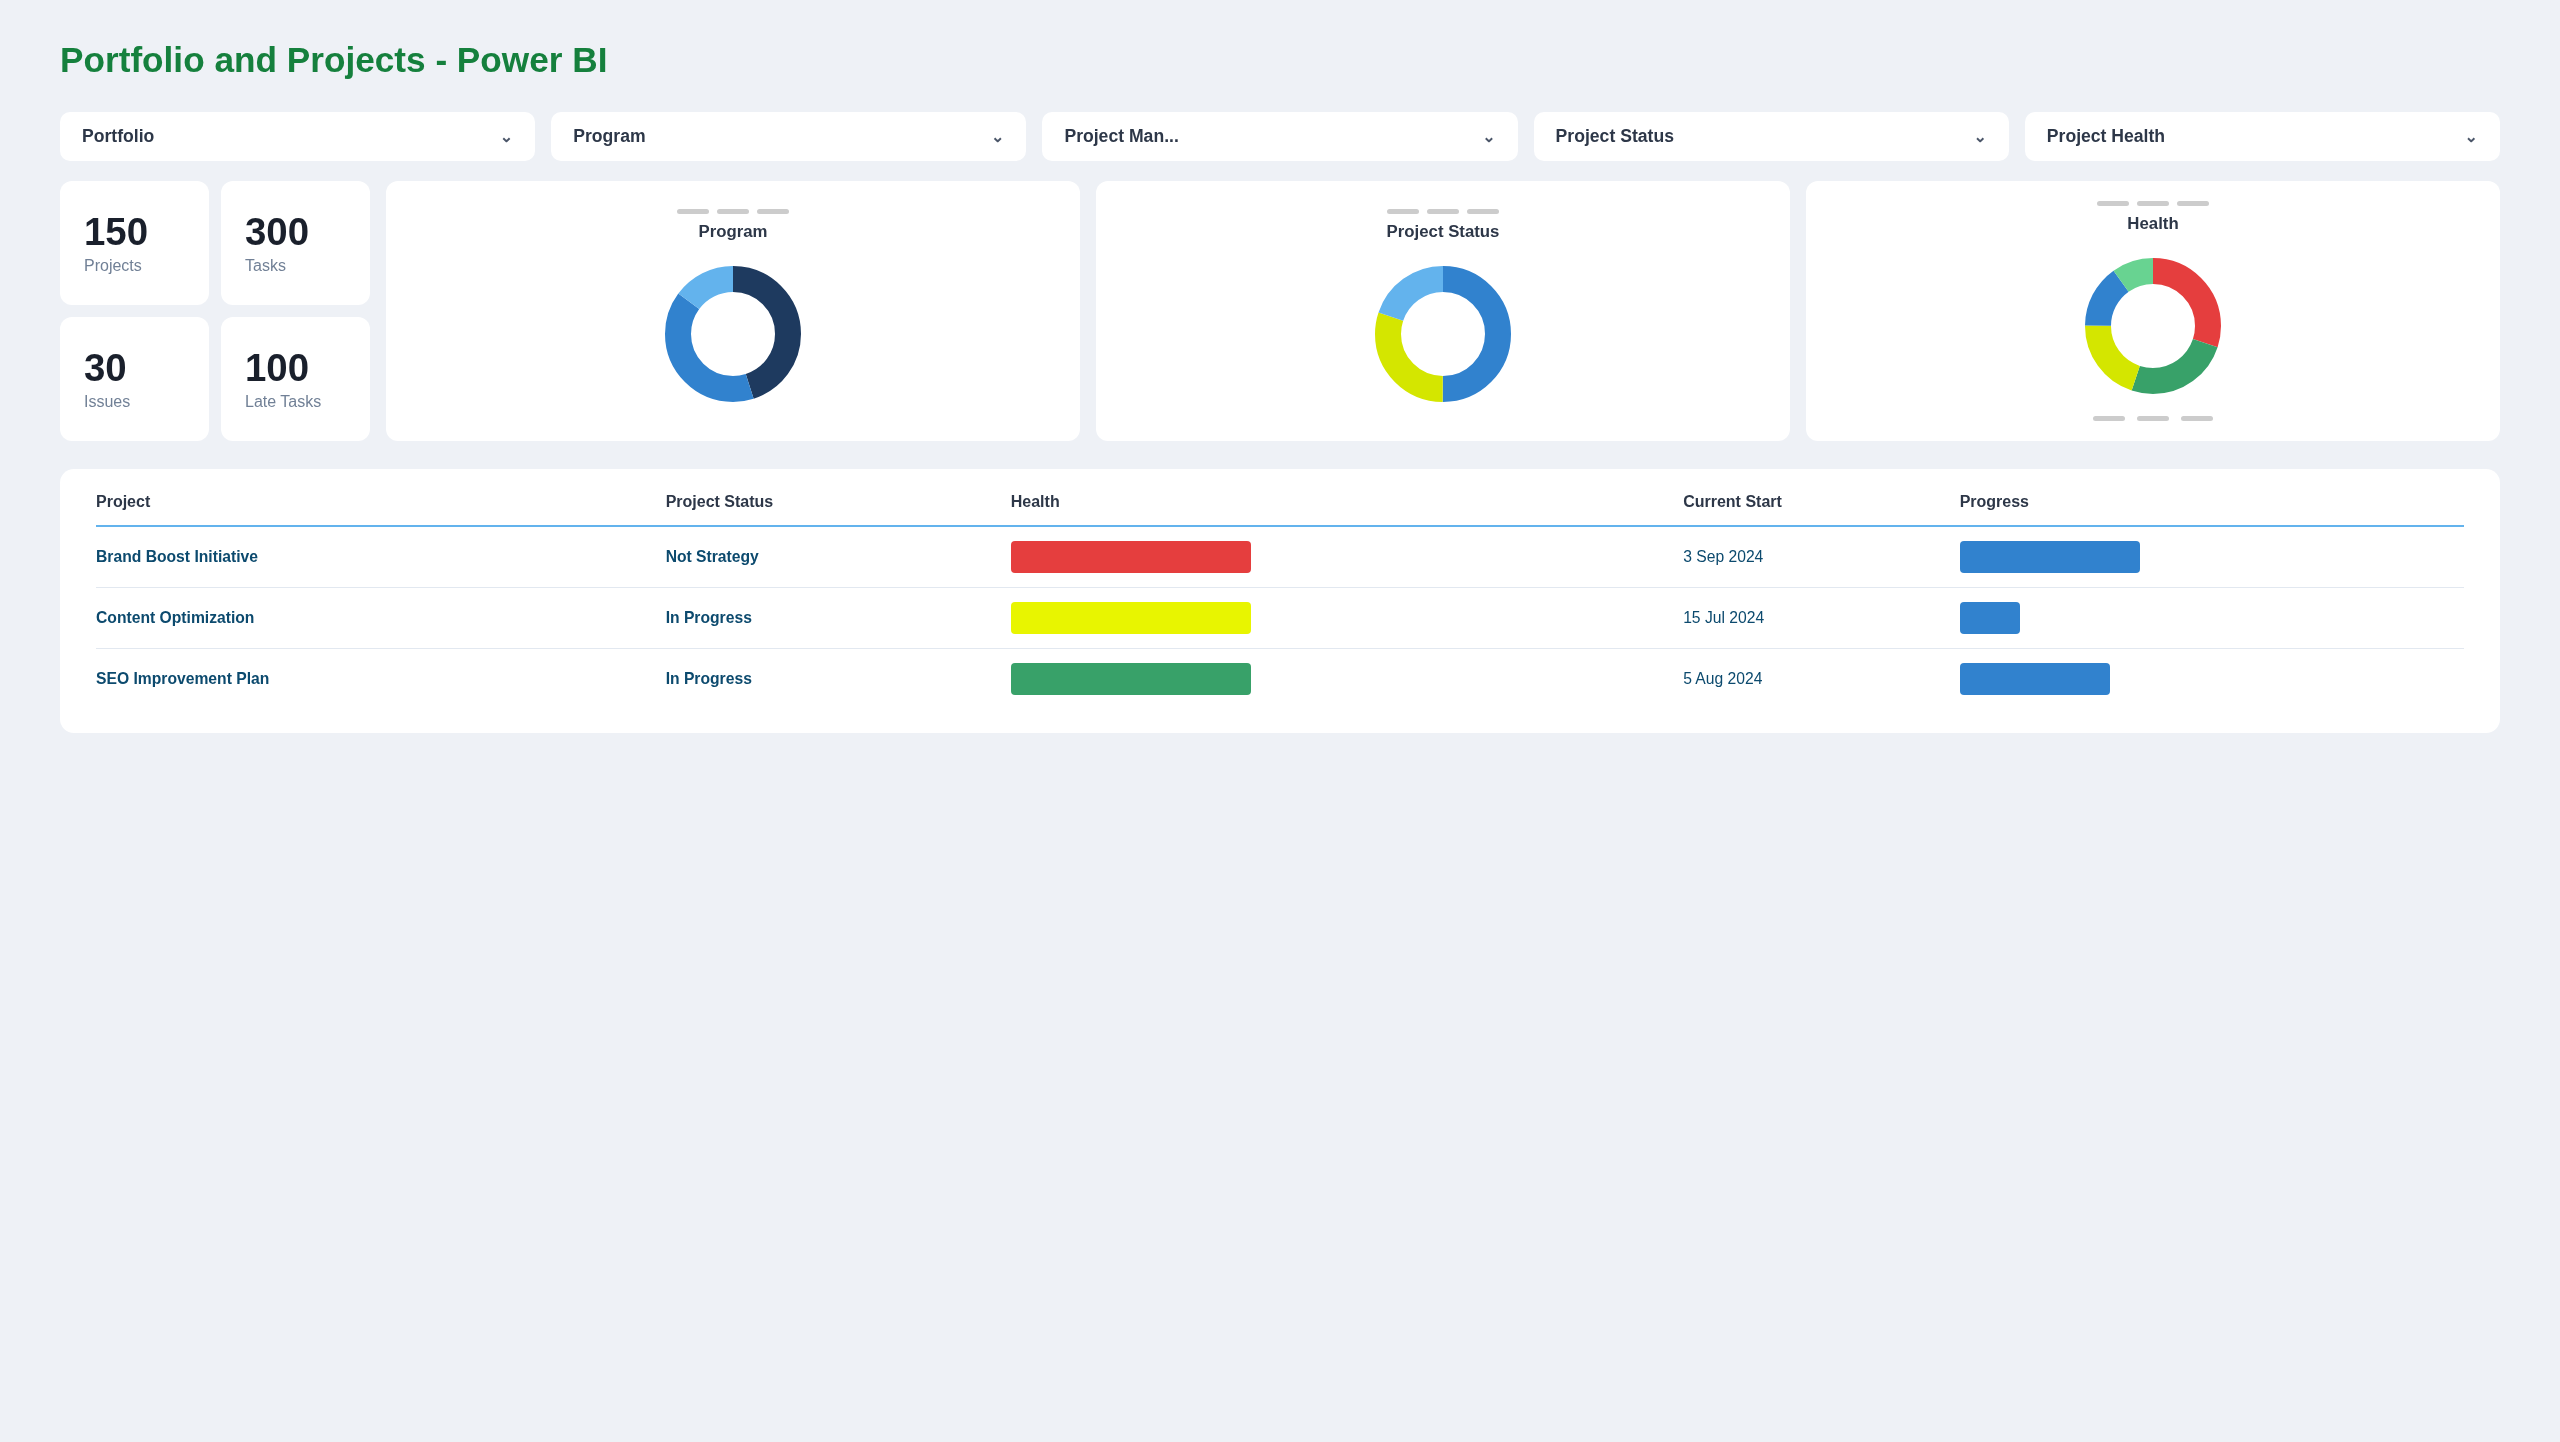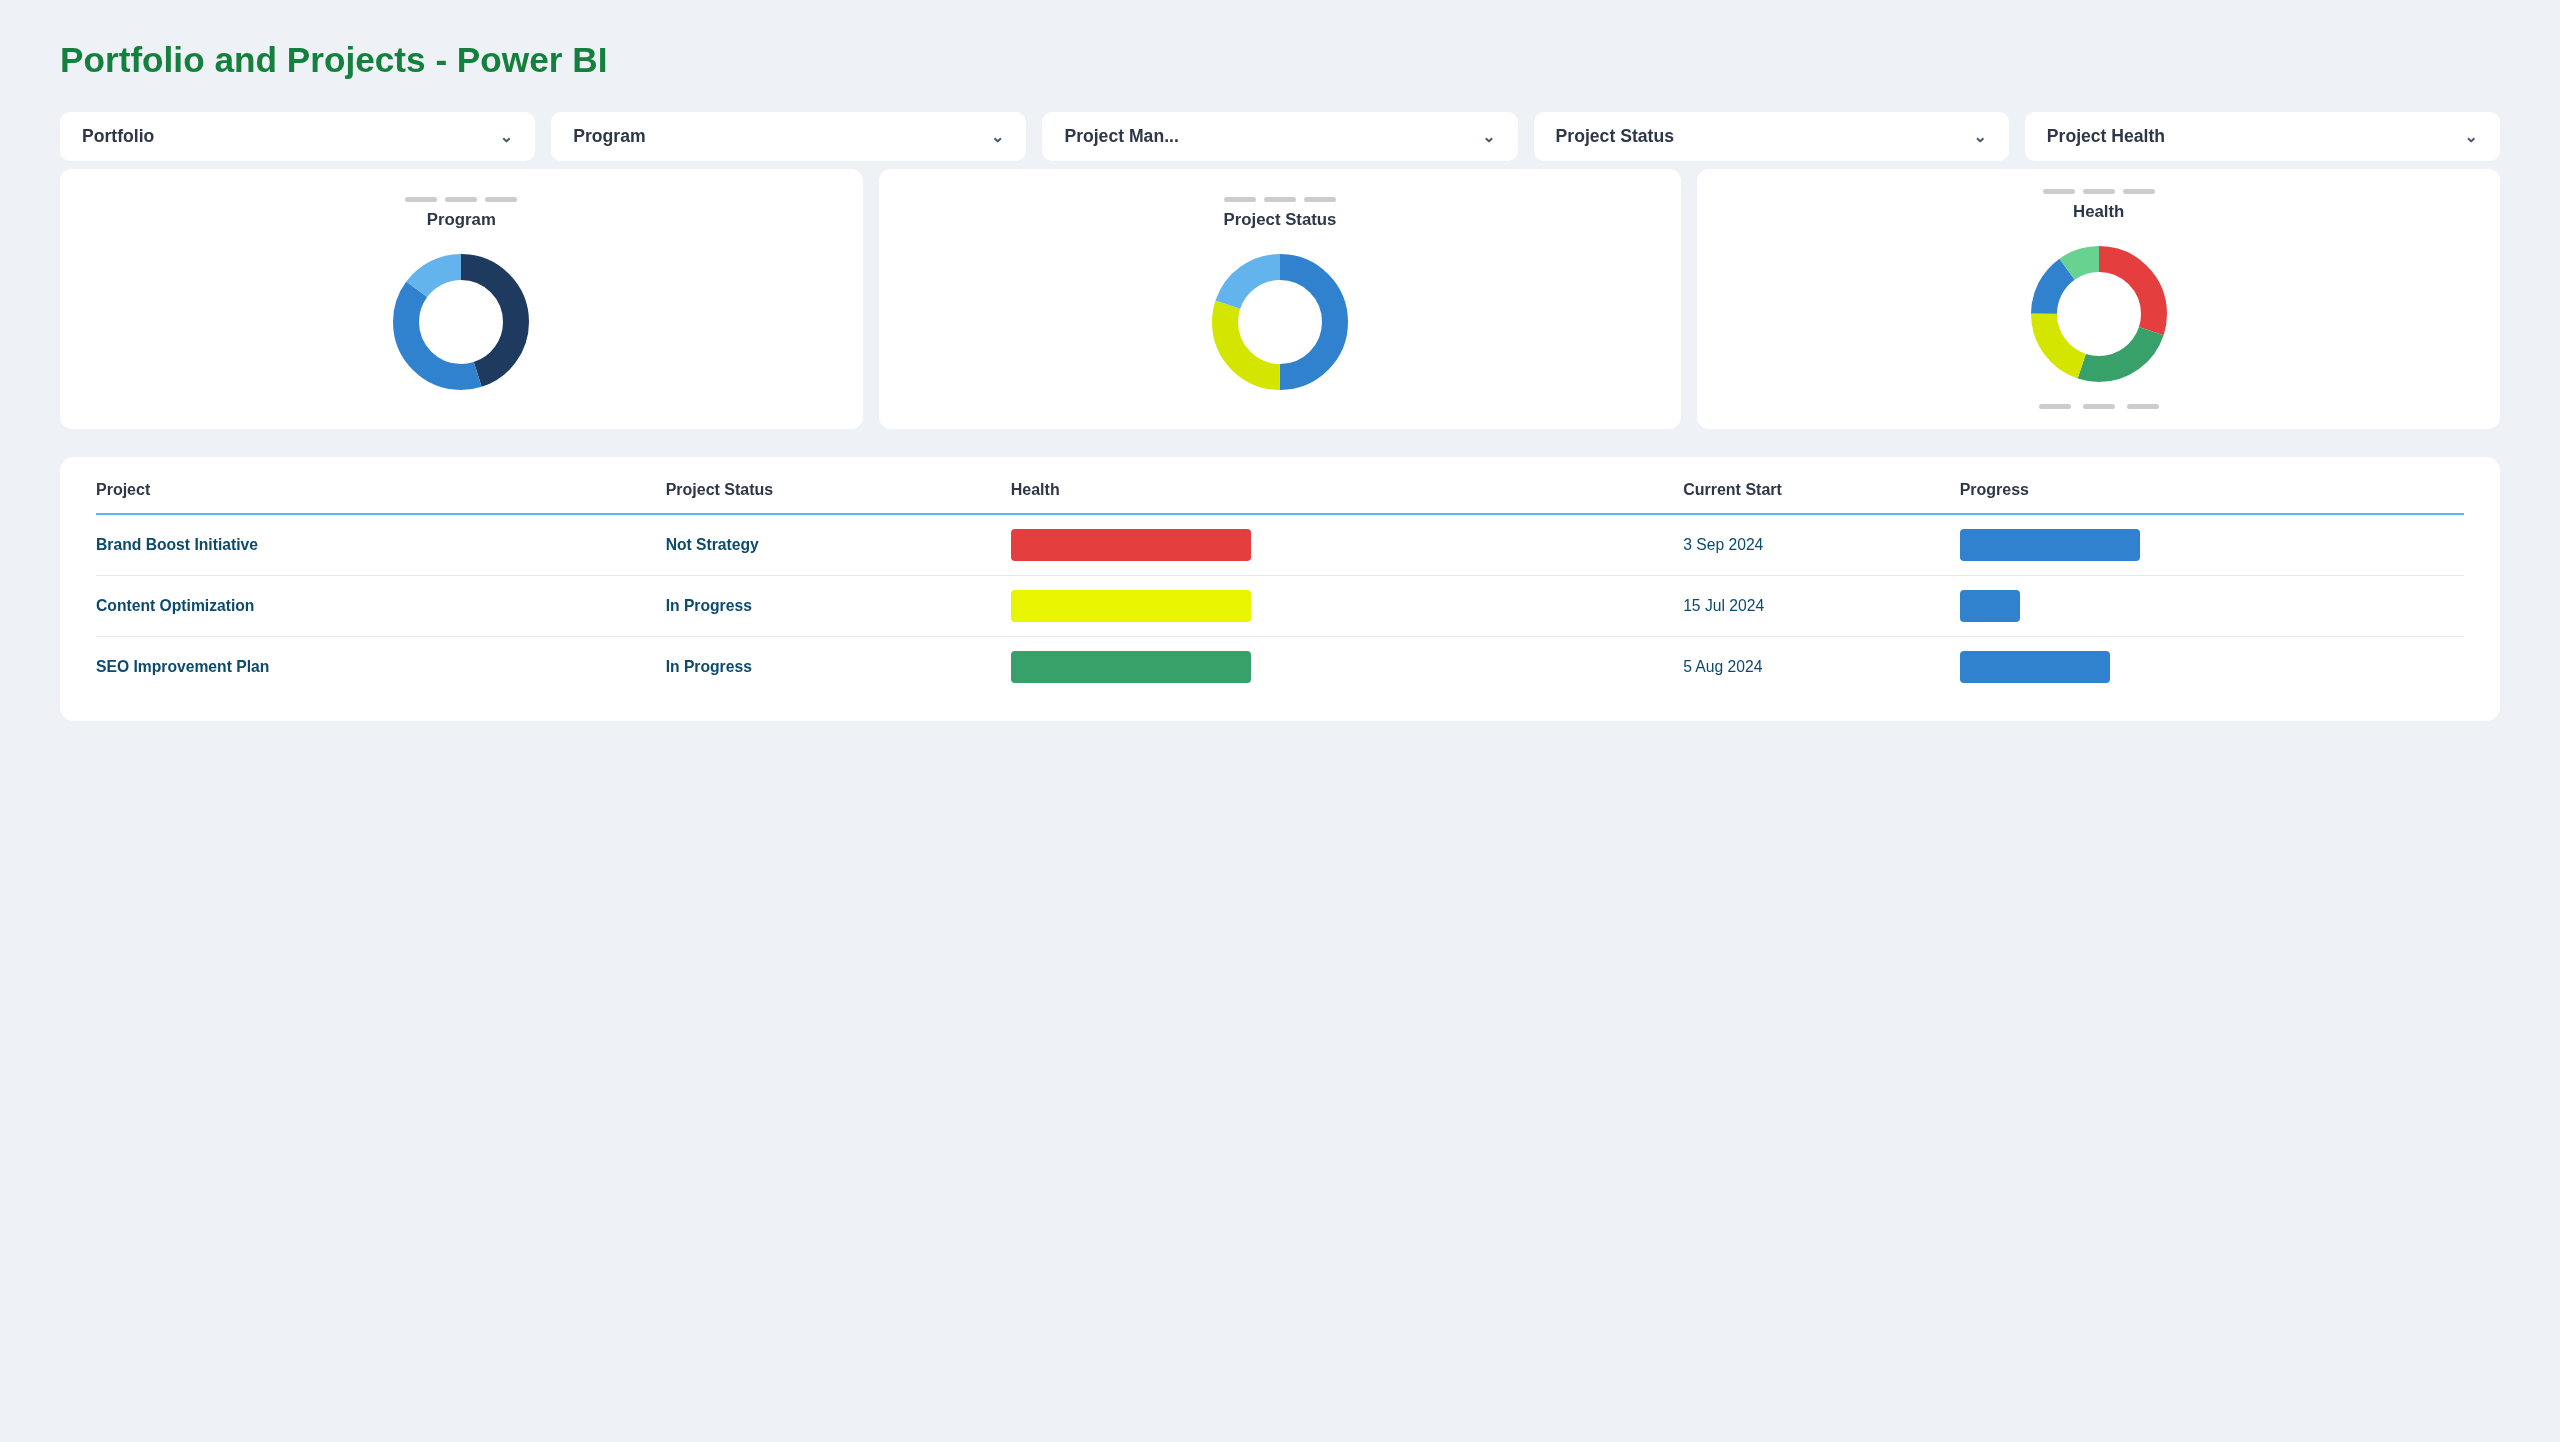--- a/index.html
+++ b/index.html
@@ -13,21 +13,21 @@
     h1 {
       font-size: 2.2rem;
       font-weight: 700;
       color: #15803d;
       margin-bottom: 32px;
     }
     
     .filter-row {
       display: flex;
       gap: 16px;
-      margin-bottom: 8px;
+      margin-bottom: 20px;
     }
     .filter-dropdown {
       background: #fff;
       border-radius: 10px;
       padding: 14px 22px;
       display: flex;
       align-items: center;
       justify-content: space-between;
       font-size: 1.1rem;
       font-weight: 600;
@@ -192,20 +192,38 @@
     <span class="chevron">⌄</span>
   </div>
   <div class="filter-dropdown">
     <span>Project Health</span>
     <span class="chevron">⌄</span>
   </div>
 </div>
 
 <div class="top-row">
 
+  <div class="stats-grid">
+    <div class="stat-card">
+      <span class="stat-num">150</span>
+      <span class="stat-label">Projects</span>
+    </div>
+    <div class="stat-card">
+      <span class="stat-num">300</span>
+      <span class="stat-label">Tasks</span>
+    </div>
+    <div class="stat-card">
+      <span class="stat-num">30</span>
+      <span class="stat-label">Issues</span>
+    </div>
+    <div class="stat-card">
+      <span class="stat-num">100</span>
+      <span class="stat-label">Late Tasks</span>
+    </div>
+  </div>
 
   <div class="chart-card">
     <div class="chart-top-legend">
       <div class="legend-line" style="background:#ccc;"></div>
       <div class="legend-line" style="background:#ccc;"></div>
       <div class="legend-line" style="background:#ccc;"></div>
     </div>
     <div class="chart-title">Program</div>
     <div class="donut-wrapper">
       <svg viewBox="0 0 160 160">

